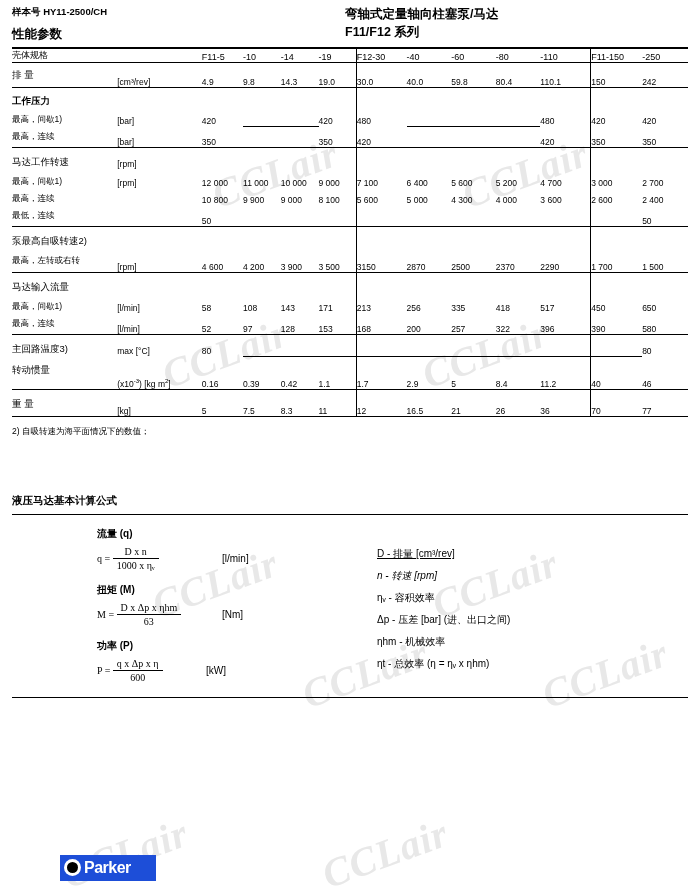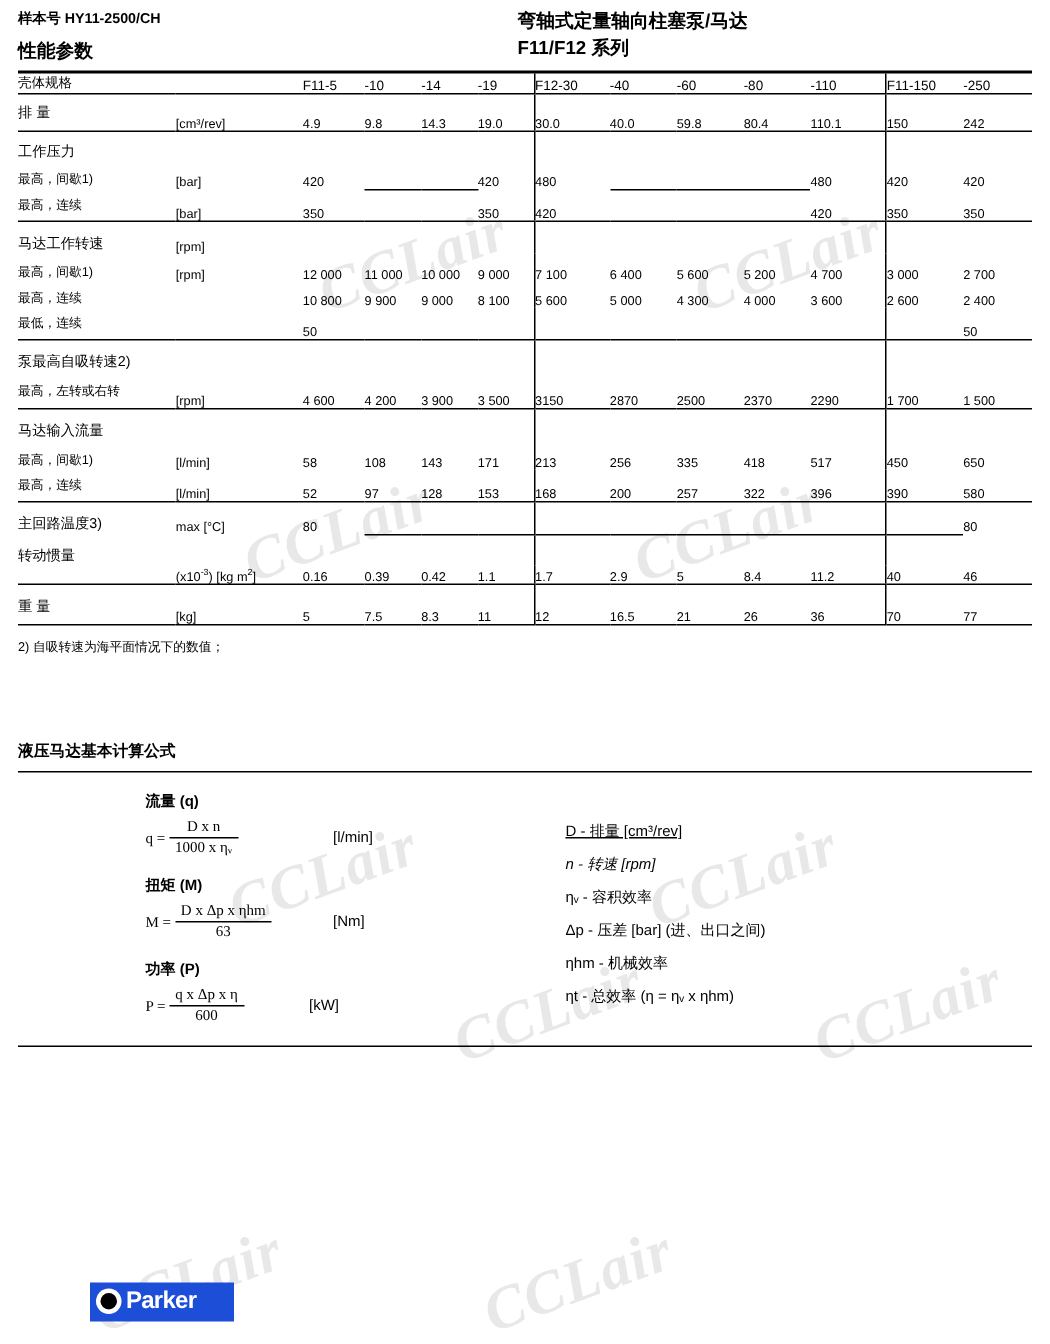--- a/index.html
+++ b/index.html
@@ -278,21 +278,21 @@
         <td class="num vline-l">30.0</td>
         <td class="num">40.0</td>
         <td class="num">59.8</td>
         <td class="num">80.4</td>
         <td class="num">110.1</td>
         <td class="num vline-l">150</td>
         <td class="num">242</td>
       </tr>
 
       <tr>
-        <td class="sec-label" style="padding-top:7px;">工作压力</td>
+        <td class="sec-label" style="padding-top:7px;font-weight:bold;">工作压力</td>
         <td></td>
             <td></td>
             <td></td>
             <td></td>
             <td></td>
         <td class="vline-l"></td>
             <td></td>
             <td></td>
             <td></td>
             <td></td>

